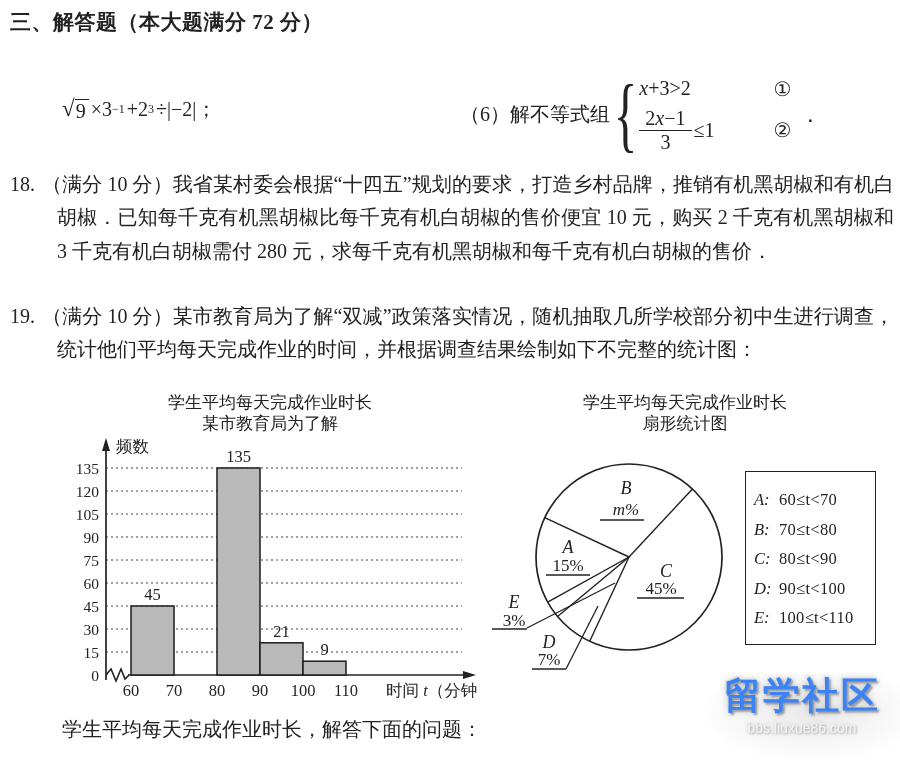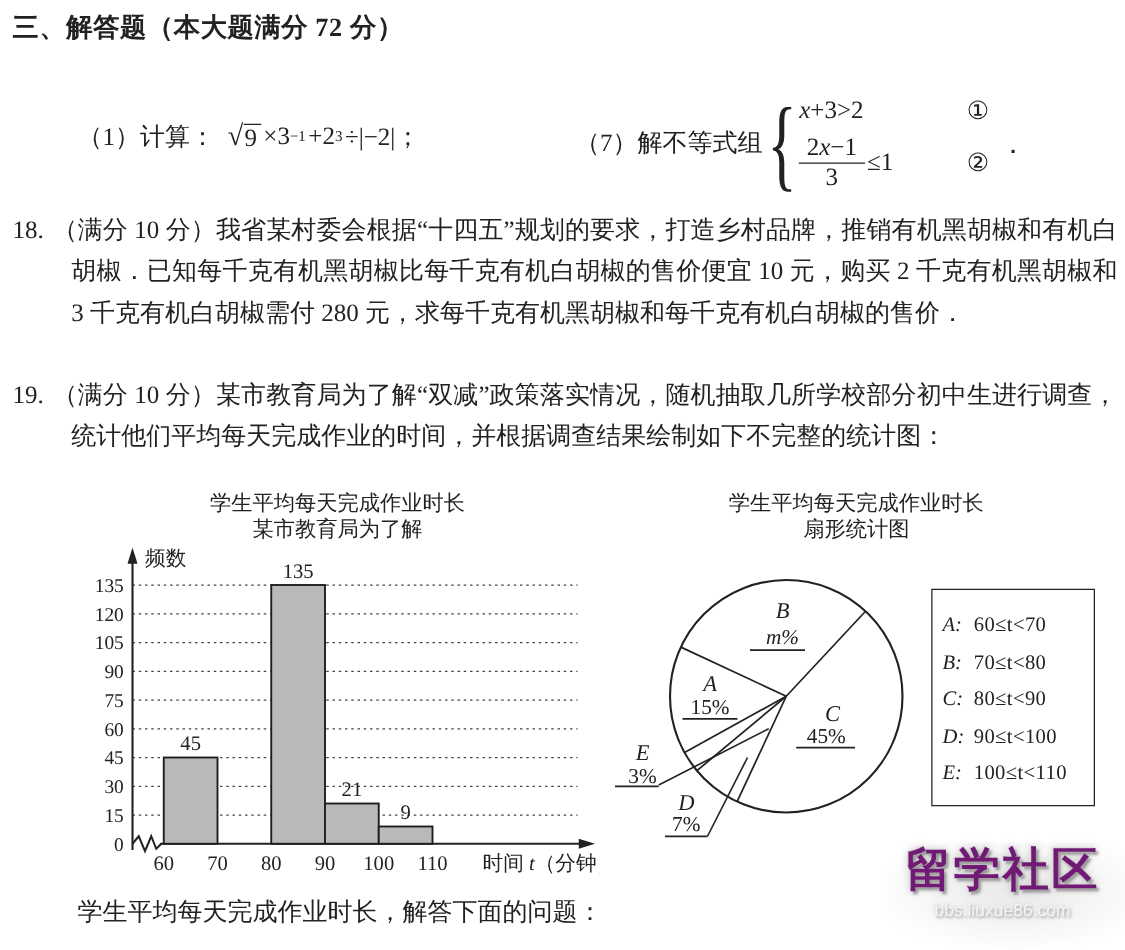--- a/index.html
+++ b/index.html
@@ -48,47 +48,46 @@
 
   .legendbox { position:absolute; left:745px; top:471px; width:131px; height:174px; border:1.7px solid #222; background:#fff; padding:13px 4px 0 8px; font-size:16.5px; }
   .legrow { display:flex; line-height:29.6px; white-space:nowrap; }
   .legkey { font-style:italic; width:25px; flex:0 0 25px; }
   .legval { letter-spacing:0.3px; }
 
   .footer { position:absolute; left:62px; top:716px; font-size:20px; }
 
   .watermark { position:absolute; right:0; bottom:0; width:196px; height:86px; text-align:center; font-family:"Liberation Sans", sans-serif; }
   .watermark::before { content:""; position:absolute; inset:0; background:radial-gradient(ellipse at 55% 45%, rgba(175,175,175,0.28), rgba(255,255,255,0) 75%); }
-  .wm-title { position:relative; font-size:37px; font-weight:bold; letter-spacing:2px; line-height:44px; color:#701a75;
+  .wm-title { position:relative; font-size:37px; font-weight:bold; letter-spacing:2px; line-height:44px; color:#3b82f6;
               text-shadow:2px 2px 2px #9b9b9b, -1px -1px 1px #d9d9d9, 0 0 7px #bdbdbd; }
   .wm-url { position:relative; font-size:14px; line-height:20px; color:#f4f4f4;
             text-shadow:1px 1px 2px #ababab, 0 0 4px #c9c9c9; }
 </style>
 </head>
 <body>
 
 <div class="page">
 
   <div class="heading">三、解答题（本大题满分 72 分）</div>
 
   <div class="calc">
-    <span class="lbl">（1）计算：</span>
     <span class="radical">
         <span class="rsign">√</span>
         <span class="rad">9</span>
       </span>
     <span class="mtok">×3</span>
       <sup>−1</sup>
     <span class="mtok">+2</span>
       <sup>3</sup>
     <span class="mtok">÷|−2|；</span>
   </div>
 
   <div class="ineq">
-    <span class="lbl">（7）解不等式组</span>
+    <span class="lbl">（6）解不等式组</span>
     <span class="brace">{</span>
     <span class="sys">
       <span class="sys-row">
         <span class="expr">
             <span class="mvar">x</span>
             <span>+3&gt;2</span>
           </span>
         <span class="tag">①</span>
       </span>
       <span class="sys-row">

